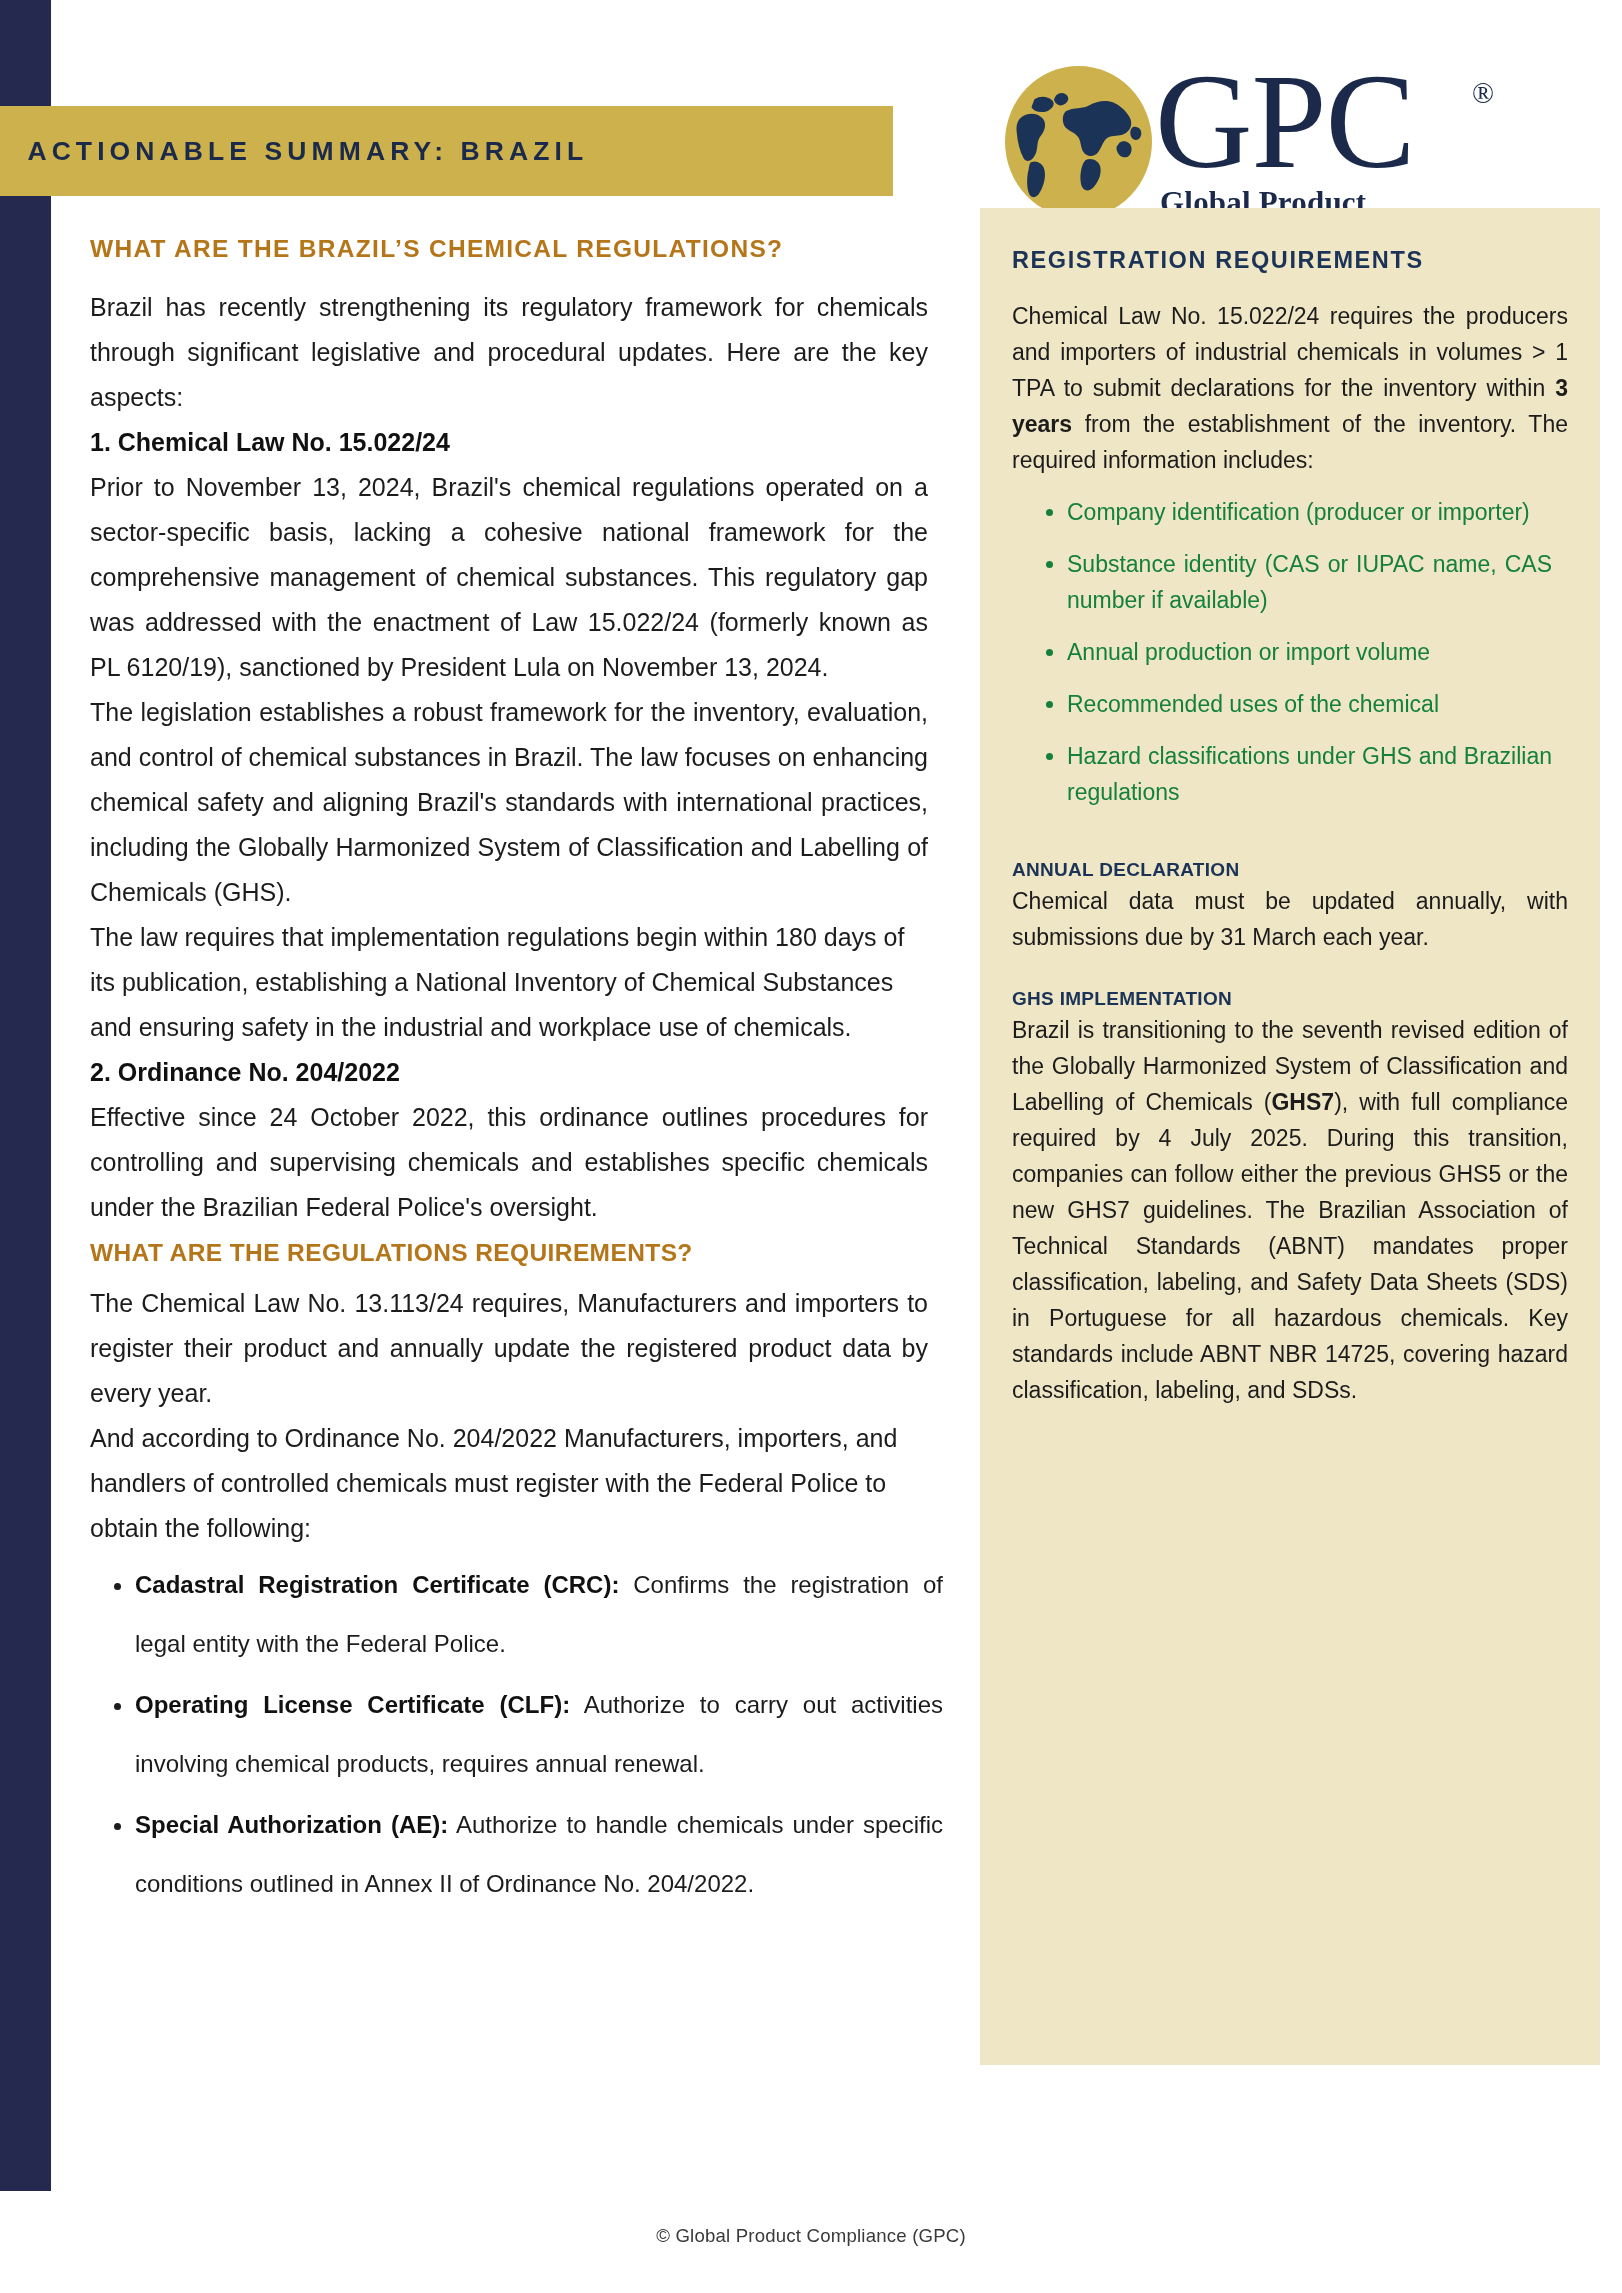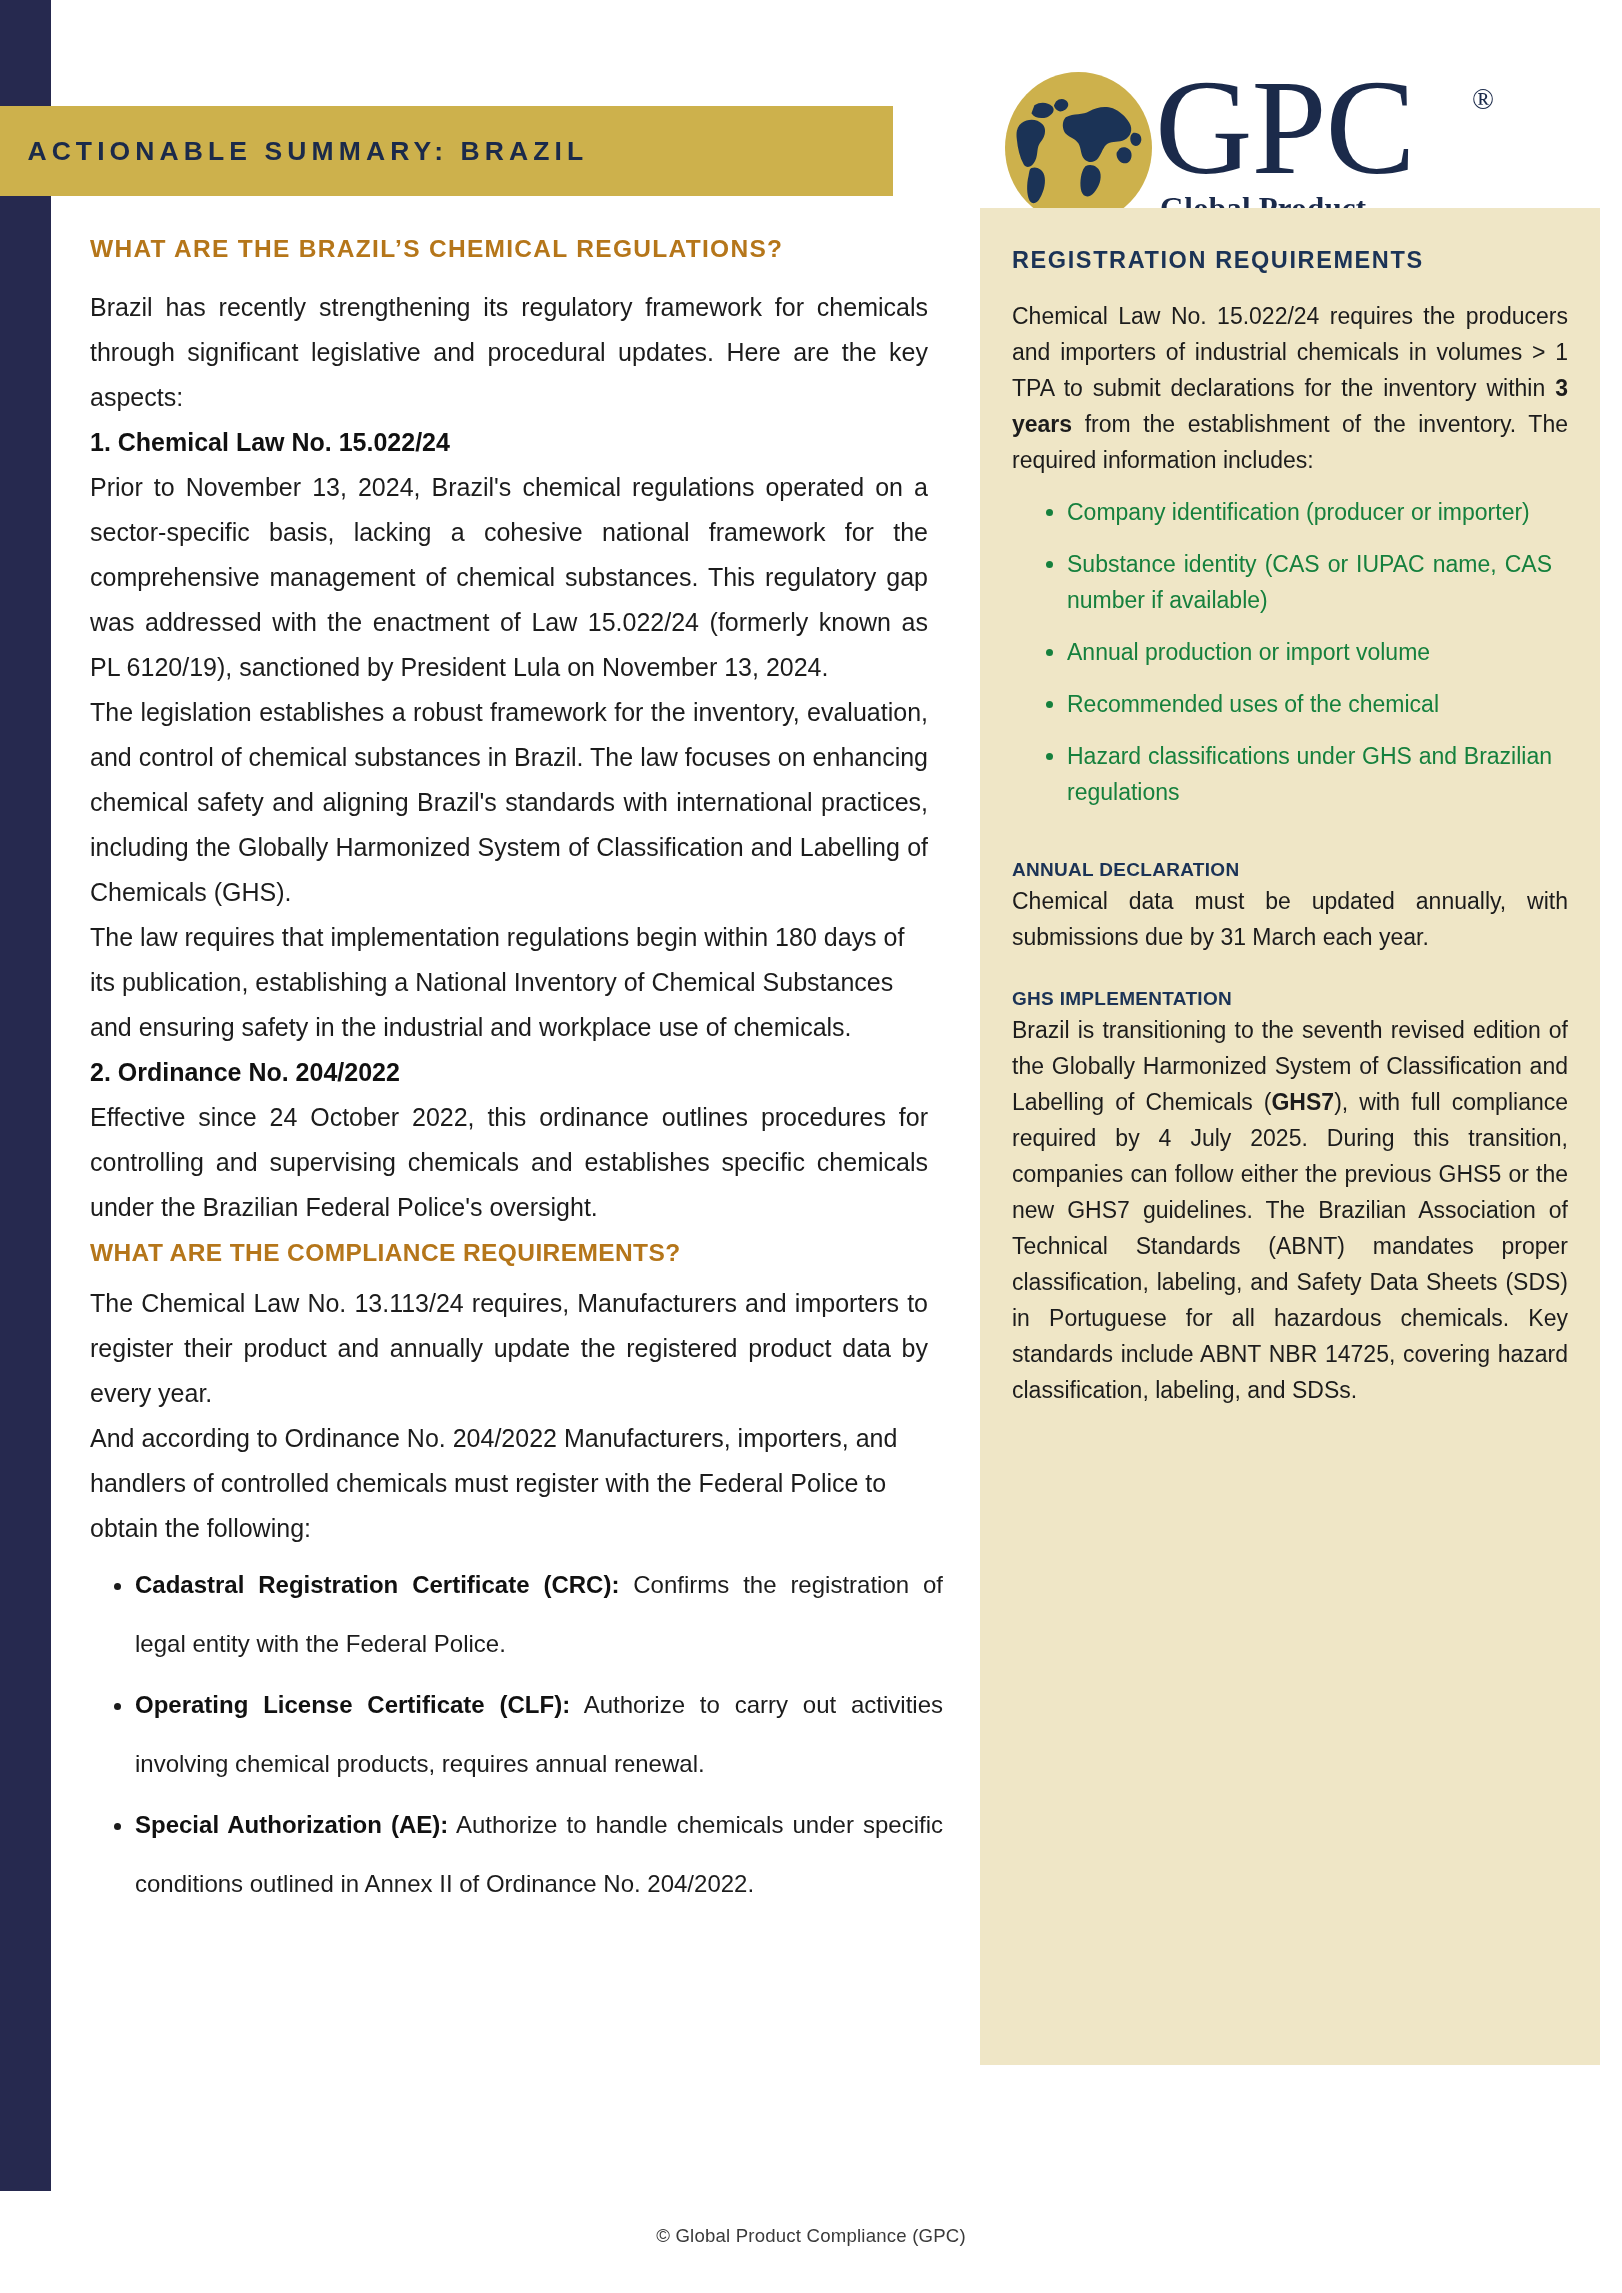--- a/index.html
+++ b/index.html
@@ -42,21 +42,21 @@
     font-weight: bold;
     letter-spacing: 5.1px;
     padding-left: 27.4px;
     white-space: nowrap;
   }
 
   
   .logo-wrap {
     position: absolute;
     left: 995px;
-    top: 54px;
+    top: 48px;
     width: 529px;
     height: 181px;
   }
   .globe {
     position: absolute;
     left: 9.8px;
     top: 17.6px;
     width: 147px;
     height: 152px;
     border-radius: 50%;
@@ -235,21 +235,21 @@
   <p class="body-p">Prior to November 13, 2024, Brazil's chemical regulations operated on a sector-specific basis, lacking a cohesive national framework for the comprehensive management of chemical substances. This regulatory gap was addressed with the enactment of Law 15.022/24 (formerly known as PL 6120/19), sanctioned by President Lula on November 13, 2024.</p>
 
   <p class="body-p">The legislation establishes a robust framework for the inventory, evaluation, and control of chemical substances in Brazil. The law focuses on enhancing chemical safety and aligning Brazil's standards with international practices, including the Globally Harmonized System of Classification and Labelling of Chemicals (GHS).</p>
 
   <p class="body-p left-align">The law requires that implementation regulations begin within 180 days of its publication, establishing a National Inventory of Chemical Substances and ensuring safety in the industrial and workplace use of chemicals.</p>
 
   <p class="num-heading">2. Ordinance No. 204/2022</p>
 
   <p class="body-p">Effective since 24 October 2022, this ordinance outlines procedures for controlling and supervising chemicals and establishes specific chemicals under the Brazilian Federal Police's oversight.</p>
 
-  <h2 class="section-heading tight">WHAT ARE THE COMPLIANCE REQUIREMENTS?</h2>
+  <h2 class="section-heading tight">WHAT ARE THE REGULATIONS REQUIREMENTS?</h2>
 
   <p class="body-p">The Chemical Law No. 13.113/24 requires, Manufacturers and importers to register their product and annually update the registered product data by every year.</p>
 
   <p class="body-p left-align">And according to Ordinance No. 204/2022 Manufacturers, importers, and handlers of controlled chemicals must register with the Federal Police to obtain the following:</p>
 
   <ul class="bullets">
     <li>
       <b>Cadastral Registration Certificate (CRC):</b><span> Confirms the registration of legal entity with the Federal Police.</span>
     </li>
     <li>

